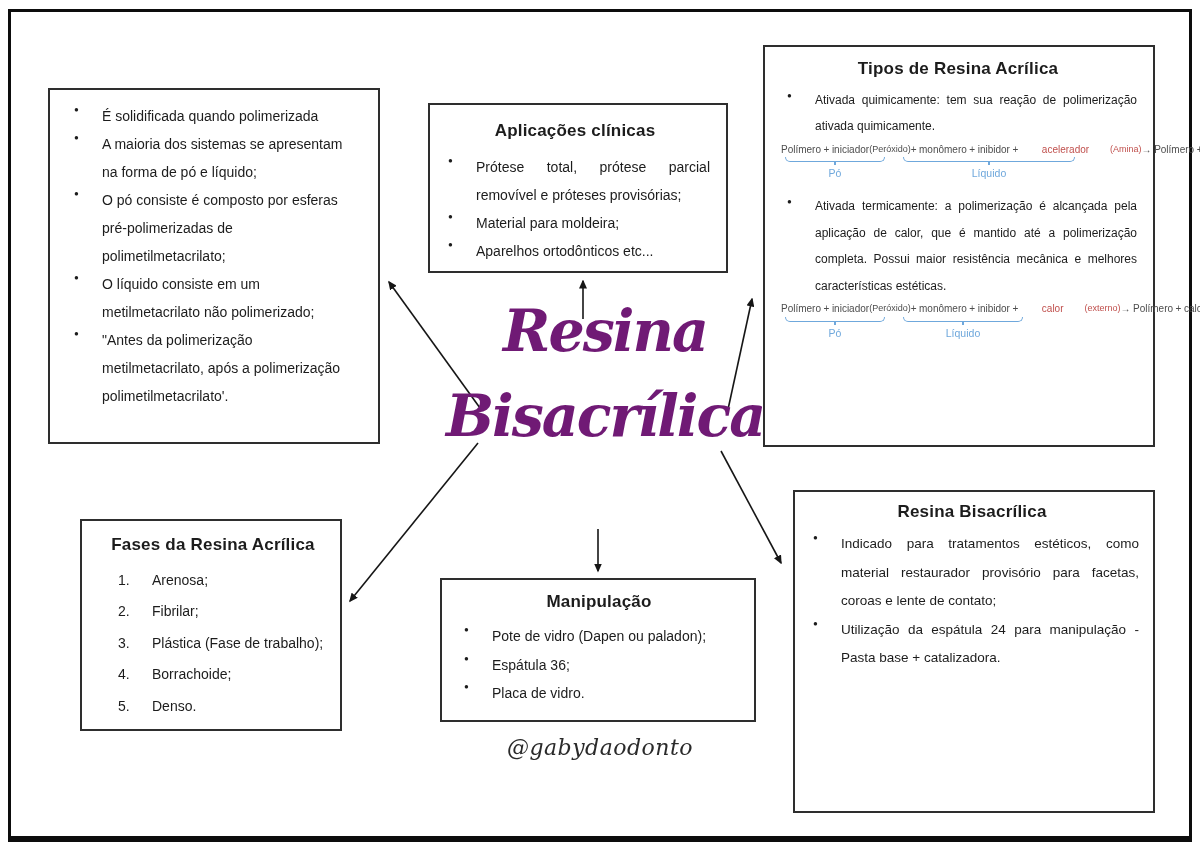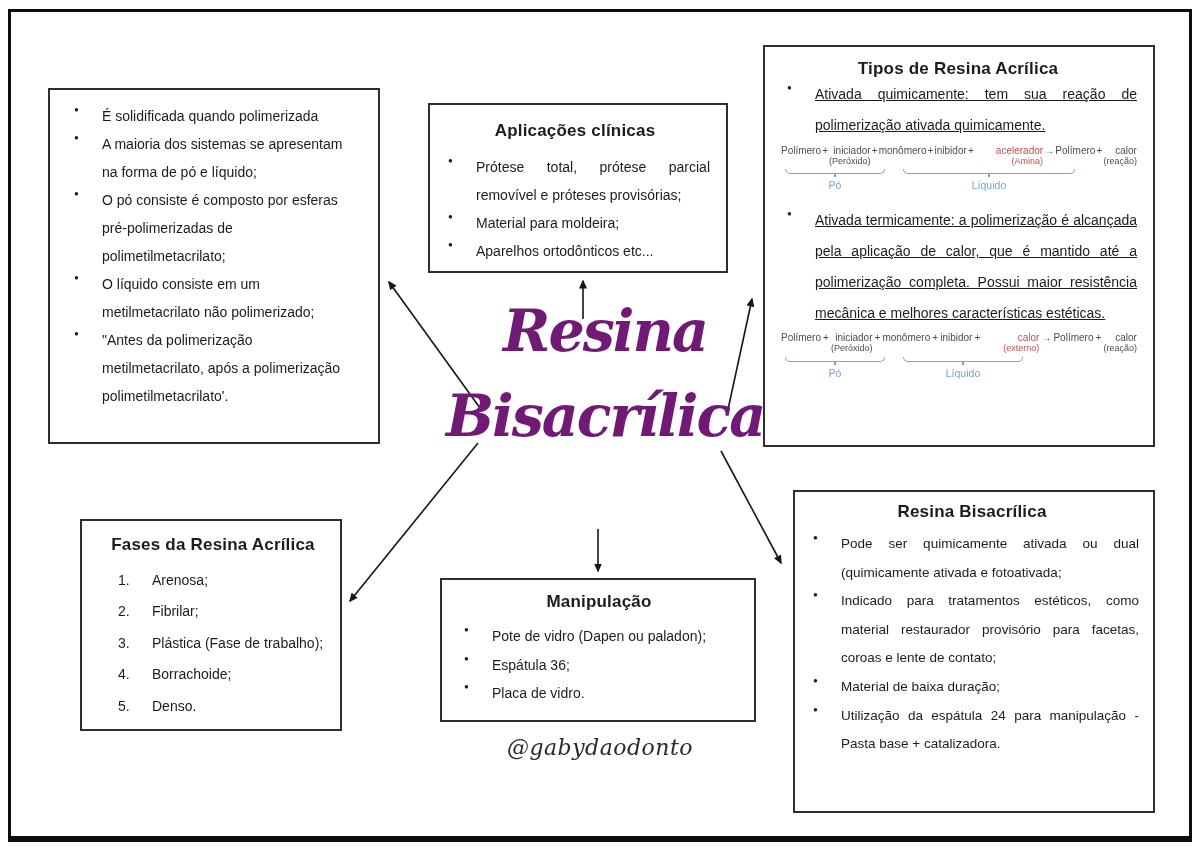--- a/index.html
+++ b/index.html
@@ -43,30 +43,30 @@
   .box-properties li{font-size:14px;line-height:2.0;padding-left:42px;padding-right:8px;}
   .box-properties li::before{left:14px;top:1px;}
 
   
   .box-aplicacoes{left:428px;top:103px;width:300px;height:170px;padding:16px 16px 8px 10px;}
   .box-aplicacoes h2{margin-bottom:12px;}
   .box-aplicacoes li{font-size:14px;line-height:2.0;}
 
   
   .box-tipos{left:763px;top:45px;width:392px;height:402px;padding:12px 16px 8px 14px;}
-  .box-tipos h2{margin-bottom:0;}
-  .box-tipos li{font-size:14px;line-height:2.2;text-decoration:underline;}
+  .box-tipos h2{margin-bottom:8px;}
+  .box-tipos li{font-size:12px;line-height:2.2;}
 
   
   .equation{position:relative;margin:4px 0 8px 2px;width:356px;}
   .eq-tokens{
     display:flex;justify-content:space-between;align-items:flex-start;
     font-size:10px;color:var(--eq-gray);white-space:nowrap;
   }
-  .eq-term{display:inline-flex;flex-direction:column;align-items:flex-end;}
+  .eq-term{display:inline-flex;flex-direction:row;align-items:flex-start;}
   .eq-term .eq-sub{font-size:9px;line-height:1.3;}
   .eq-red .eq-t,.eq-red .eq-sub{color:var(--eq-red);padding-left:21px;}
   .eq-braces{position:relative;height:28px;margin-top:2px;}
   .brace{
     position:absolute;top:0;height:5px;
     border:1.5px solid var(--eq-blue);border-top:none;
     border-radius:0 0 8px 8px;
   }
   .brace::after{
     content:"";position:absolute;left:calc(50% - 0.75px);top:4px;width:1.5px;height:4px;
@@ -315,21 +315,19 @@
     <ul class="bullets">
         <li>Pote de vidro (Dapen ou paladon);</li>
         <li>Espátula 36;</li>
         <li>Placa de vidro.</li>
       </ul>
   </div>
 
   <div class="box box-bisacrilica">
     <h2>Resina Bisacrílica</h2>
     <ul class="bullets justify">
-        <li>Pode ser quimicamente ativada ou dual (quimicamente ativada e fotoativada;</li>
         <li>Indicado para tratamentos estéticos, como material restaurador provisório para facetas, coroas e lente de contato;</li>
-        <li>Material de baixa duração;</li>
         <li>Utilização da espátula 24 para manipulação - Pasta base + catalizadora.</li>
       </ul>
   </div>
 
   <div class="watermark">@gabydaodonto</div>
 </div>
 
 </body></html>

